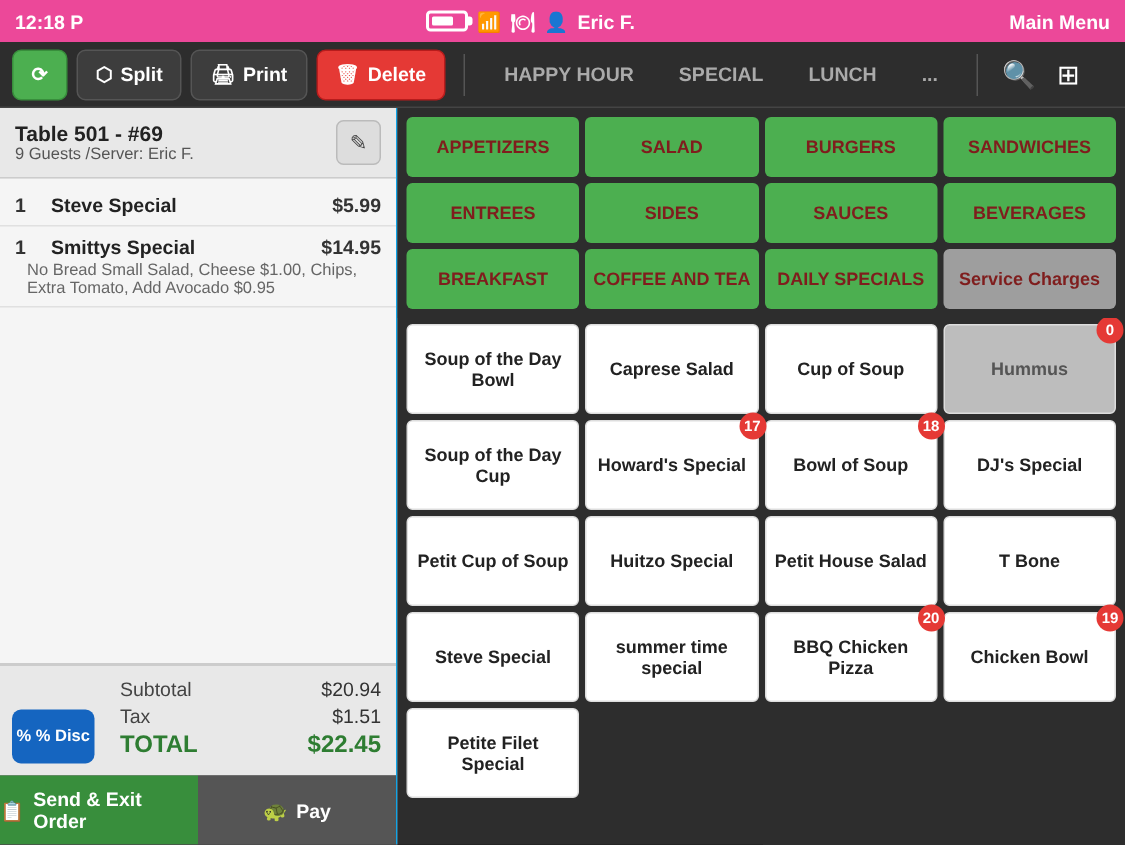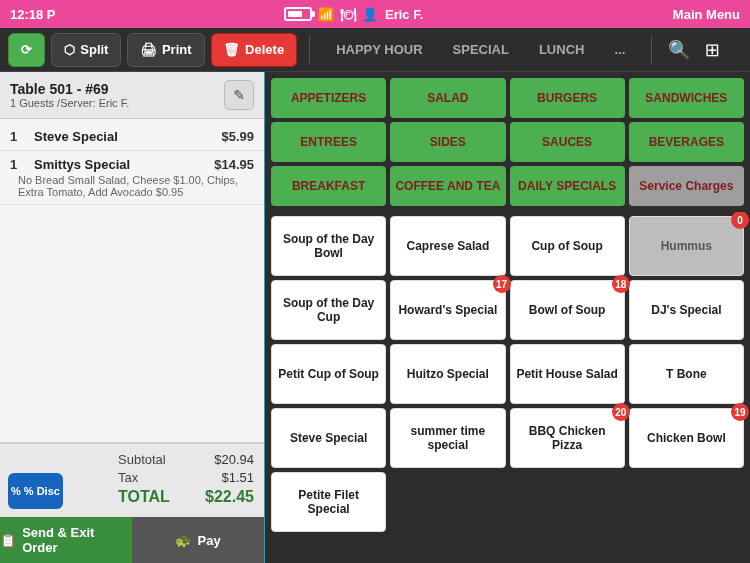--- a/index.html
+++ b/index.html
@@ -266,21 +266,21 @@
   <span class="icon-btn">🔍</span>
   <span class="icon-btn">⊞</span>
 </div>
 
 <div class="main-layout">
 
   <div class="order-panel">
     <div class="order-header">
       <div>
         <div class="order-title">Table 501 - #69</div>
-        <div class="order-sub">1 Guests /Server: Eric F.</div>
+        <div class="order-sub">9 Guests /Server: Eric F.</div>
       </div>
       <div class="edit-btn">✎</div>
     </div>
 
     <div class="order-items">
 
       <div class="order-item">
         <div class="order-item-row">
           <span class="order-qty">1</span>
           <span class="order-name">Steve Special</span>
@@ -298,21 +298,21 @@
       </div>
     </div>
 
     <div>
       <div class="order-footer">
         <div style="display:flex; justify-content:space-between; align-items:flex-end;">
           <button class="disc-btn">
             <span>%</span>
             <span>% Disc</span>
           </button>
-          <div style="flex:1; margin-left:108px;">
+          <div style="flex:1; margin-left:70px;">
             <div class="order-total-row">
               <span class="order-total-label">Subtotal</span>
               <span class="order-total-value">$20.94</span>
             </div>
             <div class="order-total-row">
               <span class="order-total-label">Tax</span>
               <span class="order-total-value">$1.51</span>
             </div>
             <div class="order-total-row">
               <span class="order-total-main">TOTAL</span>

